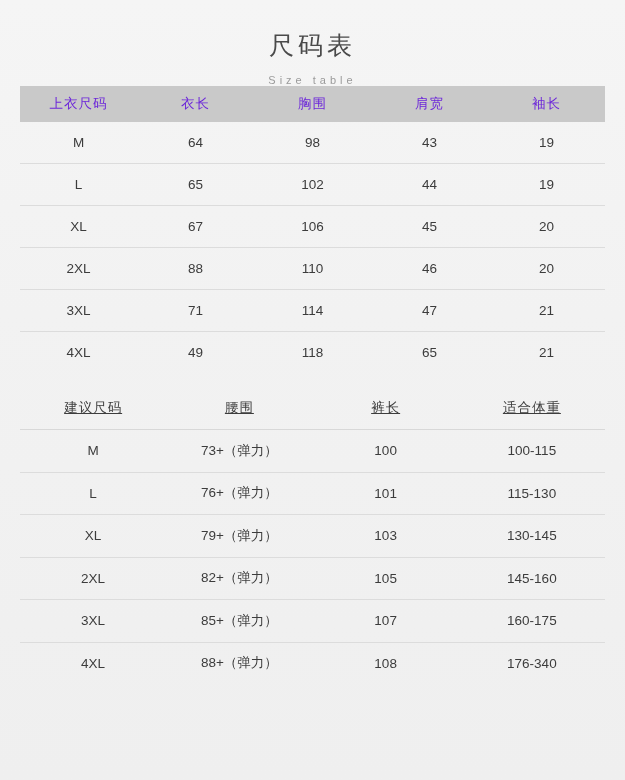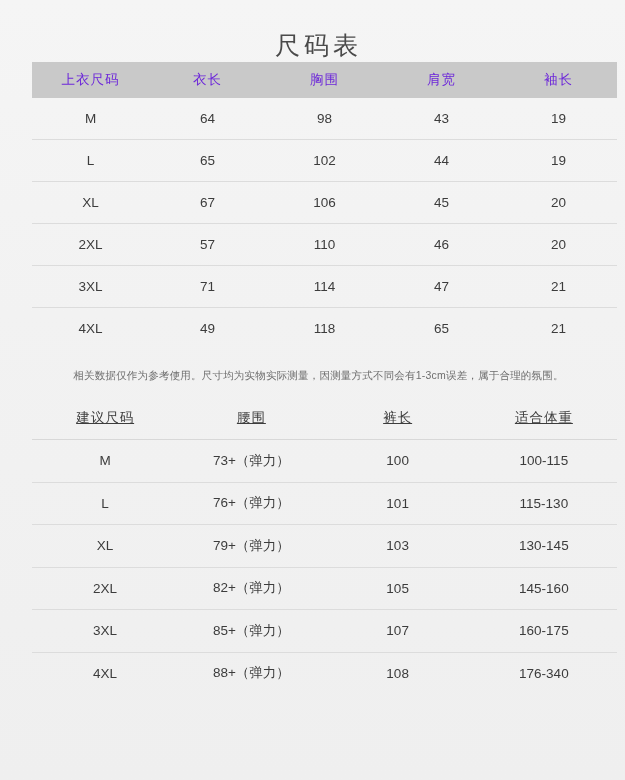--- a/index.html
+++ b/index.html
@@ -13,21 +13,20 @@
     font-family: "Liberation Sans", sans-serif;
     color: #3a3a3a;
     overflow: hidden;
   }
   .page {
     position: relative;
     width: 625px;
     height: 780px;
     background: linear-gradient(180deg, #f5f5f5 0%, #f2f2f2 40%, #efefef 100%);
     box-sizing: border-box;
-    padding-left: 12px;
   }
   .header {
     padding-top: 28px;
     text-align: center;
   }
   .title {
     font-size: 25px;
     letter-spacing: 4px;
     color: #4a4a4a;
     font-weight: normal;
@@ -101,20 +100,21 @@
     border-bottom: none;
   }
 </style>
 </head>
 <body>
 
 <div class="page">
 
   <div class="header">
     <h1 class="title">尺码表</h1>
+    <div class="subtitle">Size table</div>
   </div>
 
   <div class="table-wrap">
     <table class="t1">
       <thead>
         <tr>
           <th>上衣尺码</th>
           <th>衣长</th>
           <th>胸围</th>
           <th>肩宽</th>
@@ -138,21 +138,21 @@
         </tr>
         <tr>
           <td>XL</td>
           <td>67</td>
           <td>106</td>
           <td>45</td>
           <td>20</td>
         </tr>
         <tr>
           <td>2XL</td>
-          <td>57</td>
+          <td>88</td>
           <td>110</td>
           <td>46</td>
           <td>20</td>
         </tr>
         <tr>
           <td>3XL</td>
           <td>71</td>
           <td>114</td>
           <td>47</td>
           <td>21</td>
@@ -161,21 +161,20 @@
           <td>4XL</td>
           <td>49</td>
           <td>118</td>
           <td>65</td>
           <td>21</td>
         </tr>
       </tbody>
     </table>
   </div>
 
-  <div class="note">相关数据仅作为参考使用。尺寸均为实物实际测量，因测量方式不同会有1-3cm误差，属于合理的氛围。</div>
 
   <div class="table-wrap t2">
     <table class="t2">
       <thead>
         <tr>
           <th>建议尺码</th>
           <th>腰围</th>
           <th>裤长</th>
           <th>适合体重</th>
         </tr>

